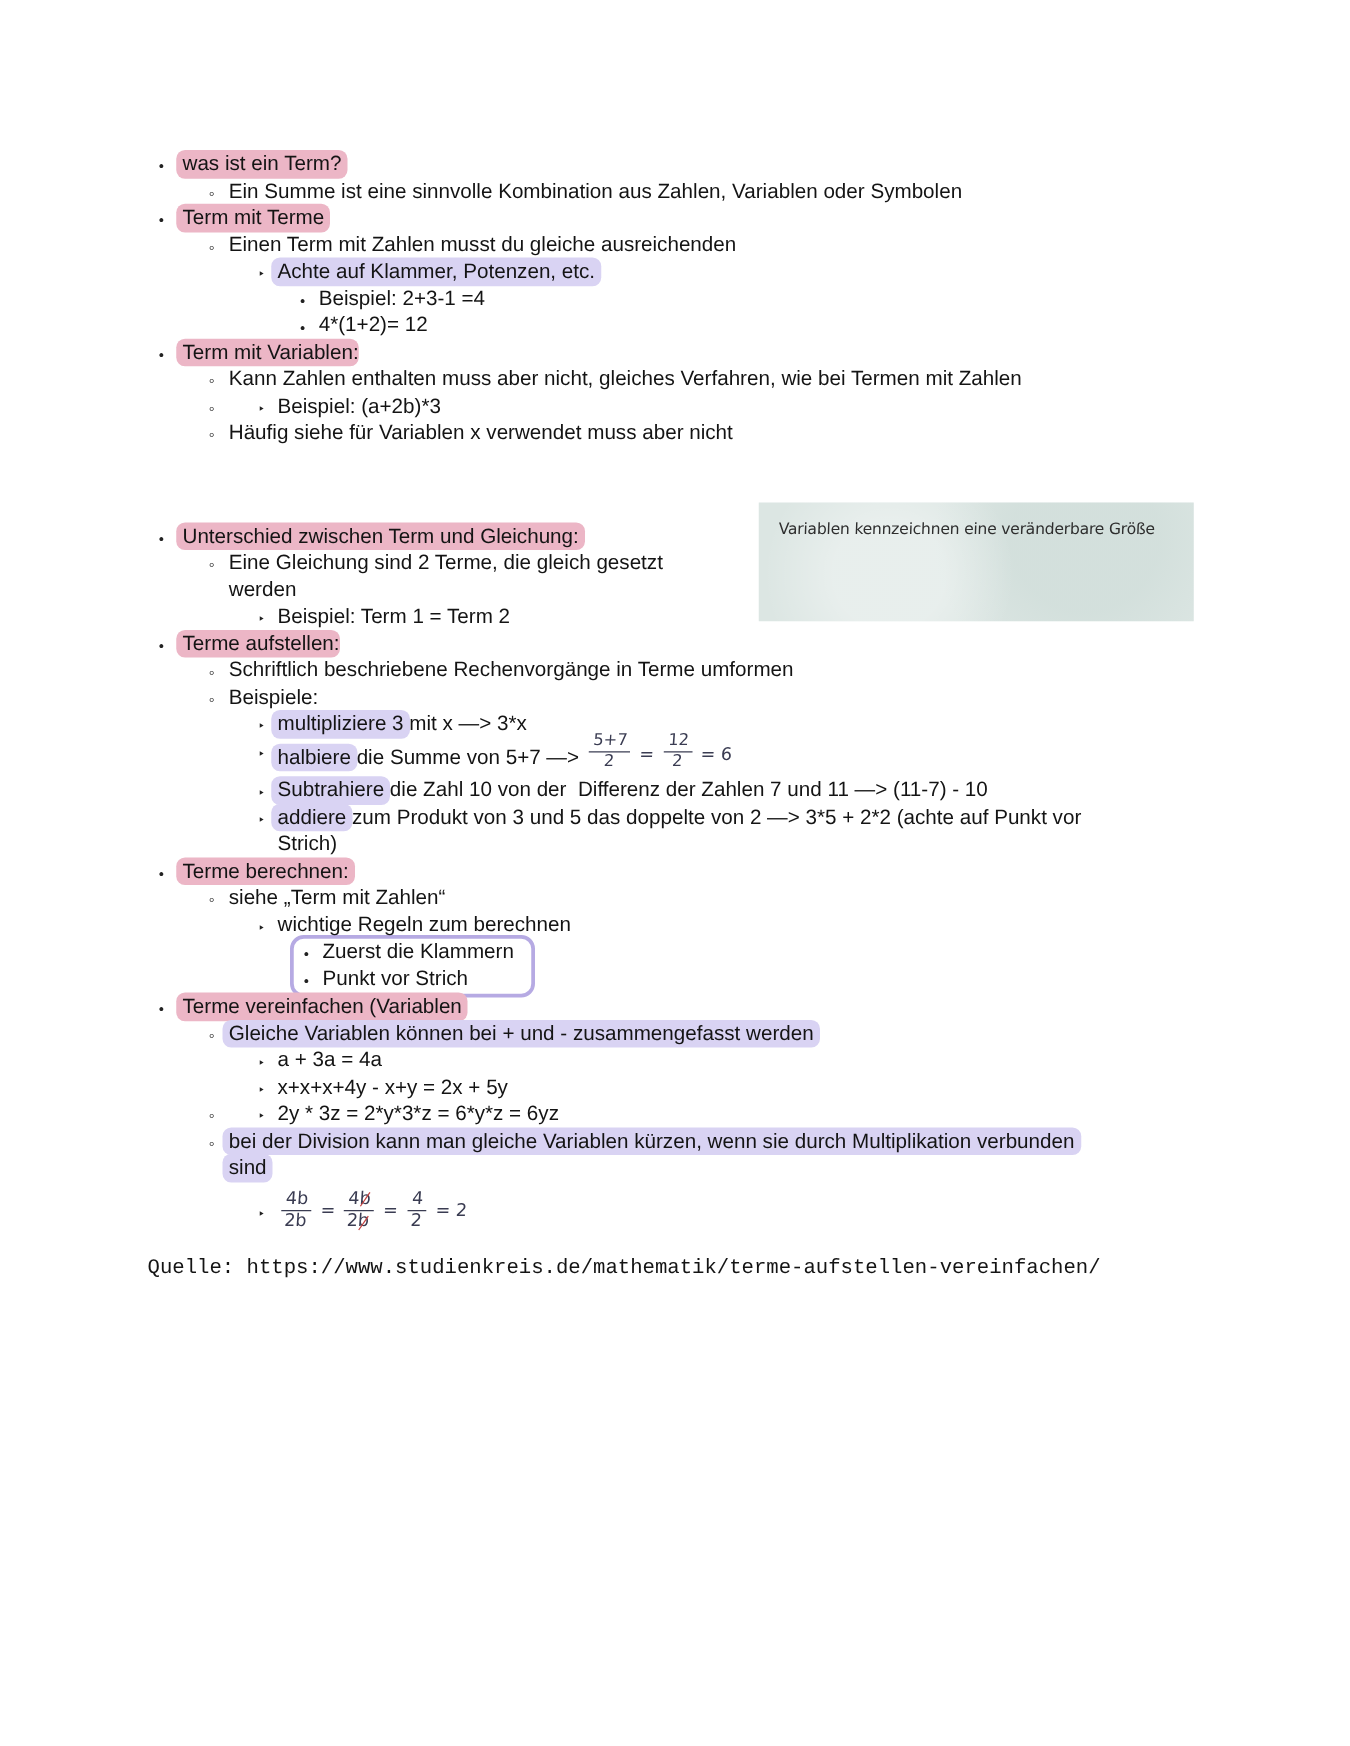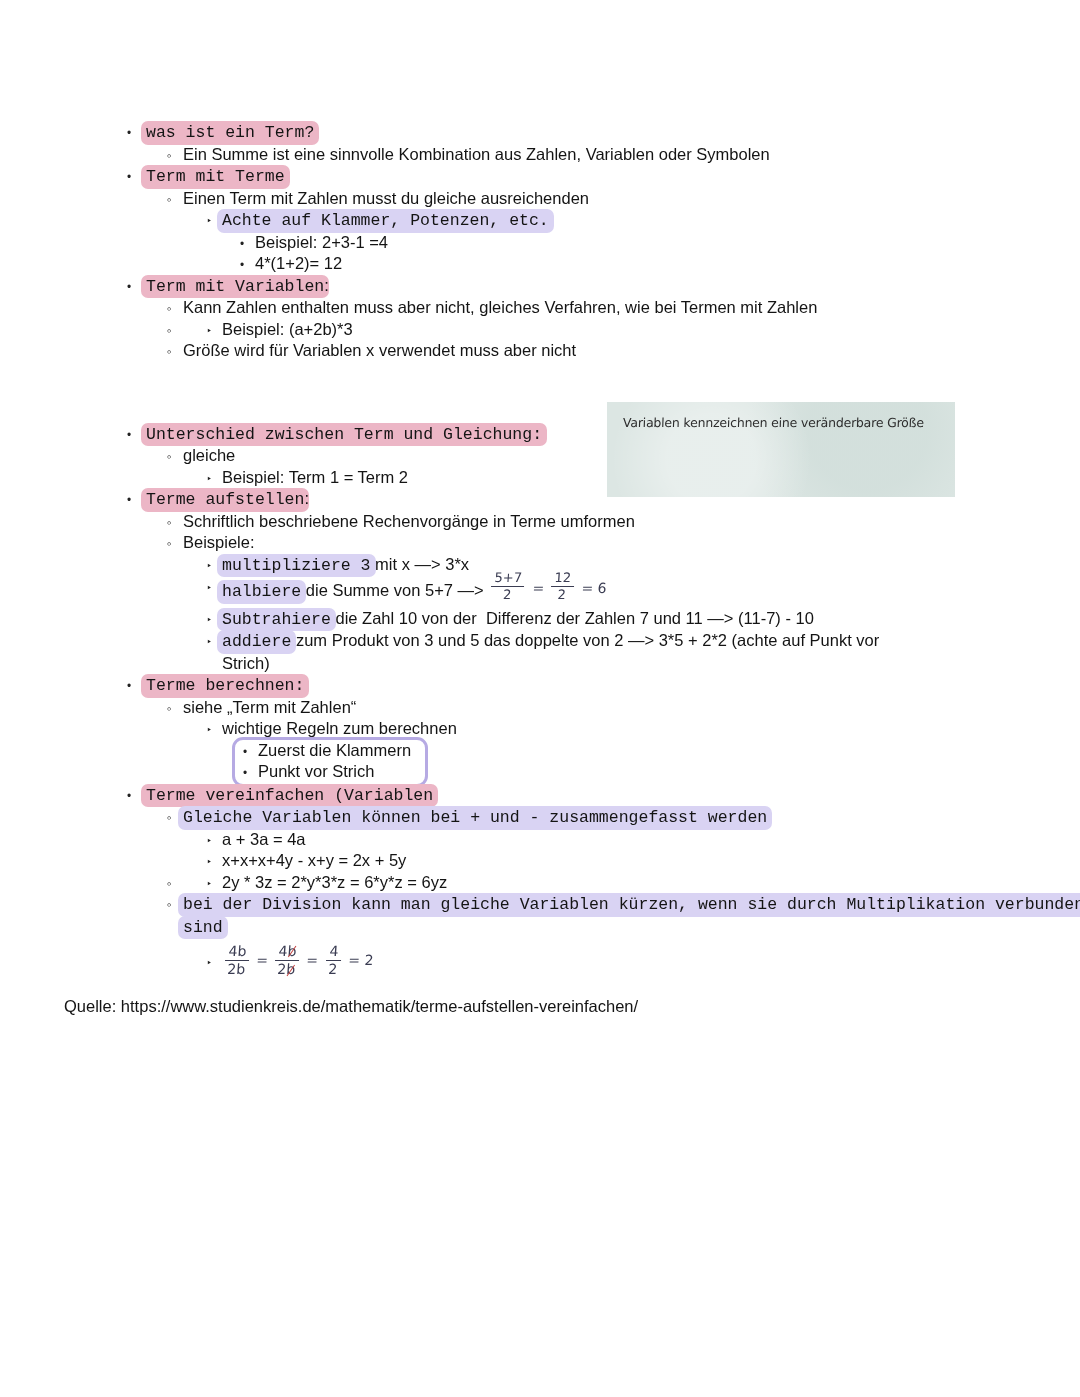--- a/index.html
+++ b/index.html
@@ -17,21 +17,21 @@
   .lv1 { padding-left:146px; }
   .lv2 { padding-left:183px; }
   .lv3 { padding-left:222px; }
   .lv4 { padding-left:255px; }
   .bullet { position:absolute; font-size:0.72em; top:2px; color:#222; }
   .lv1 > .bullet { left:127px; }
   .lv2 > .bullet { left:167px; top:1px; font-size:0.8em; }
   .lv3 > .bullet { left:207px; }
   .lv4 > .bullet { left:240px; }
 
-  .hl { padding:2px 5px 2.5px; margin:4px -5px; border-radius:7px;font-family:Liberation Mono, monospace; }
+  .hl { padding:2px 5px 2.5px; margin:4px -5px; border-radius:7px; }
   .hl-pink   { background:var(--highlight-pink); }
   .hl-purple { background:var(--highlight-purple); }
 
   .gap-before-xl { margin-top:61px; }
 
   
   .purple-box {
     margin-left:232px; width:fit-content;
     border:3.5px solid var(--box-purple);
     border-radius:11px;
@@ -77,44 +77,44 @@
       radial-gradient(circle at 75% 30%, rgba(185,205,200,0.25) 0 22%, transparent 45%);
     padding:13px 16px;
   }
   .sticky-note-text {
     font-family:"DejaVu Sans", sans-serif;
     font-size:12.5px; letter-spacing:-0.2px;
     color:#2e2e2e; transform:skewX(-2deg);
   }
 
   .source-line {
-    margin-top:18px; padding-left:64px;
-    font-size:16.5px; line-height:21.5px; color:#141414;
+    margin-top:18px; padding-left:118px;
+    font-size:16.5px; line-height:21.5px; color:#141414;font-family:Liberation Mono, monospace;
   }
 </style>
 </head>
 <body>
 
 <div class="page">
   <div class="doc-body">
       <div class="line lv1"><span class="bullet">•</span><span class="hl hl-pink">was ist ein Term?</span></div>
       <div class="line lv2"><span class="bullet">◦</span><span>Ein Summe ist eine sinnvolle Kombination aus Zahlen, Variablen oder Symbolen</span></div>
       <div class="line lv1"><span class="bullet">•</span><span class="hl hl-pink">Term mit Terme</span></div>
       <div class="line lv2"><span class="bullet">◦</span><span>Einen Term mit Zahlen musst du gleiche ausreichenden</span></div>
       <div class="line lv3"><span class="bullet">‣</span><span class="hl hl-purple">Achte auf Klammer, Potenzen, etc.</span></div>
       <div class="line lv4"><span class="bullet">•</span><span>Beispiel: 2+3-1 =4</span></div>
       <div class="line lv4"><span class="bullet">•</span><span>4*(1+2)= 12</span></div>
       <div class="line lv1"><span class="bullet">•</span><span class="hl hl-pink">Term mit Variablen</span><span>:</span></div>
       <div class="line lv2"><span class="bullet">◦</span><span>Kann Zahlen enthalten muss aber nicht, gleiches Verfahren, wie bei Termen mit Zahlen</span></div>
       <div class="line lv2"><span class="bullet">◦</span></div>
       <div class="line lv3"><span class="bullet">‣</span><span>Beispiel: (a+2b)*3</span></div>
-      <div class="line lv2"><span class="bullet">◦</span><span>Größe wird für Variablen x verwendet muss aber nicht</span></div>
+      <div class="line lv2"><span class="bullet">◦</span><span>Häufig siehe für Variablen x verwendet muss aber nicht</span></div>
       <div class="line lv1 gap-before-xl"><span class="bullet">•</span><span class="hl hl-pink">Unterschied zwischen Term und Gleichung:</span></div>
-      <div class="line lv2"><span class="bullet">◦</span></div>
-      <div class="line lv2"><span>gleiche</span></div>
+      <div class="line lv2"><span class="bullet">◦</span><span>Eine Gleichung sind 2 Terme, die gleich gesetzt</span></div>
+      <div class="line lv2"><span>werden</span></div>
       <div class="line lv3"><span class="bullet">‣</span><span>Beispiel: Term 1 = Term 2</span></div>
       <div class="line lv1"><span class="bullet">•</span><span class="hl hl-pink">Terme aufstellen</span><span>:</span></div>
       <div class="line lv2"><span class="bullet">◦</span><span>Schriftlich beschriebene Rechenvorgänge in Terme umformen</span></div>
       <div class="line lv2"><span class="bullet">◦</span><span>Beispiele:</span></div>
       <div class="line lv3"><span class="bullet">‣</span><span class="hl hl-purple">multipliziere 3</span><span> mit x —&gt; 3*x</span></div>
       <div class="line lv3"><span class="bullet">‣</span><span class="hl hl-purple">halbiere</span><span> die Summe von 5+7 —&gt; </span><span class="frac"><span class="num"><span>5+7</span></span><span class="den"><span>2</span></span></span><span class="hw"> = </span><span class="frac"><span class="num"><span>12</span></span><span class="den"><span>2</span></span></span><span class="hw"> = 6</span></div>
       <div class="line lv3"><span class="bullet">‣</span><span class="hl hl-purple">Subtrahiere</span><span> die Zahl 10 von der  Differenz der Zahlen 7 und 11 —&gt; (11-7) - 10</span></div>
       <div class="line lv3"><span class="bullet">‣</span><span class="hl hl-purple">addiere</span><span> zum Produkt von 3 und 5 das doppelte von 2 —&gt; 3*5 + 2*2 (achte auf Punkt vor</span></div>
       <div class="line lv3"><span>Strich)</span></div>
       <div class="line lv1"><span class="bullet">•</span><span class="hl hl-pink">Terme berechnen:</span></div>

